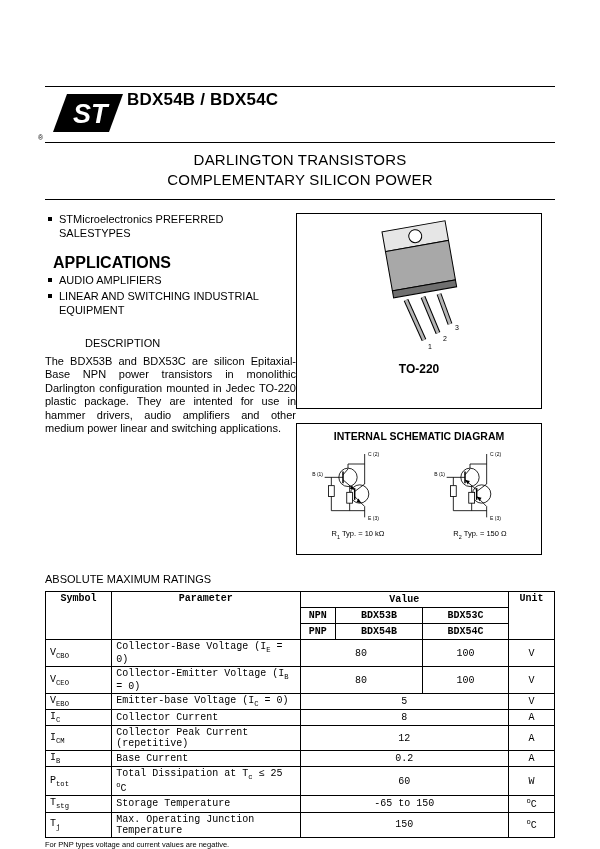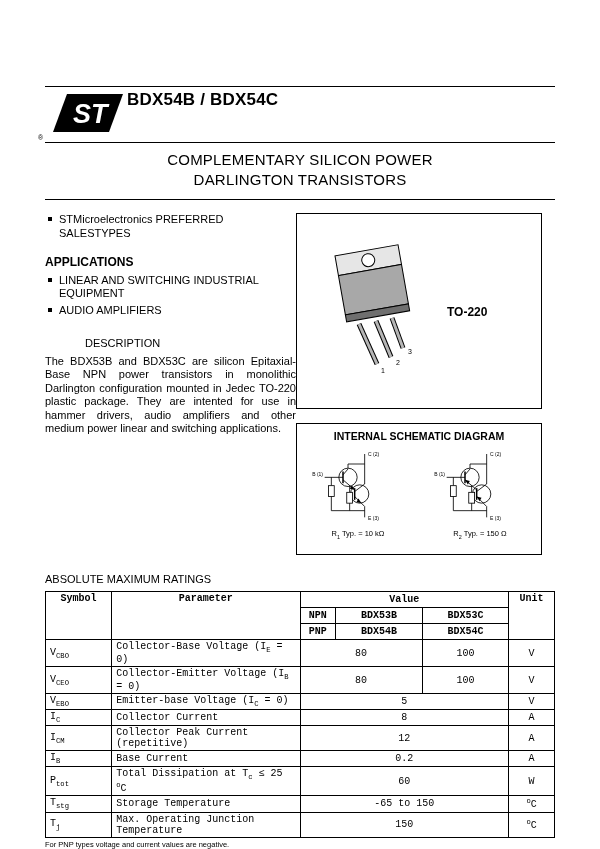--- a/index.html
+++ b/index.html
@@ -15,25 +15,25 @@
   .logo-wrap .reg{position:absolute;left:-7px;bottom:-5px;font-size:7px;}
   .titles{text-align:right;font-weight:bold;font-size:17px;line-height:20px;letter-spacing:.2px;}
   .subtitle{text-align:center;font-size:15px;line-height:20px;padding:7px 0 9px;letter-spacing:.2px;}
   
   .main{display:flex;gap:0;margin-top:13px;}
   .col-left{width:251px;font-size:11px;line-height:13.5px;}
   .col-right{width:246px;}
   .bullet{display:flex;margin-bottom:3px;}
   .sq{width:4px;height:4px;background:#000;margin:4px 7px 0 3px;flex:none;}
   .bt{white-space:pre-line;}
-  .h-sec{font-weight:bold;font-size:12px;margin:16px 0 4px;}
+  .h-sec{font-weight:bold;font-size:16px;margin:16px 8px 4px;}
   .h-desc{font-weight:normal;font-size:11px;margin:20px 0 4px;padding-left:40px;}
   .para{text-align:justify;margin:0 0 2px;}
   .box{border:1px solid #000;box-sizing:border-box;}
-  .pkg-box{height:196px;display:flex;flex-direction:row;align-items:center;}
+  .pkg-box{height:196px;display:flex;flex-direction:column;align-items:center;}
   .pkg-label{font-weight:bold;font-size:12px;margin-top:2px;}
   .sch-box{height:132px;margin-top:14px;padding-top:6px;}
   .sch-title{text-align:center;font-weight:bold;font-size:10.5px;}
   .sch-row{display:flex;justify-content:space-around;margin-top:2px;}
   .sch-cell{width:112px;text-align:center;}
   .sch-cap{font-size:7.5px;margin-top:1px;}
   
   .ratings-heading{font-weight:normal;font-size:11px;margin-top:18px;}
   table.ratings{width:100%;border-collapse:collapse;margin-top:6px;table-layout:fixed;font-size:10px;font-family:Liberation Mono, monospace;}
   table.ratings th,table.ratings td{border:1px solid #000;padding:1px 4px;height:13px;}
@@ -67,44 +67,44 @@
       <span class="reg">®</span>
     </div>
     <div class="titles">
       <div>BDX54B / BDX54C</div>
     </div>
   </div>
 
   <div class="rule"></div>
 
   <div class="subtitle">
+    <div>DARLINGTON TRANSISTORS</div>
     <div>COMPLEMENTARY SILICON POWER</div>
-    <div>DARLINGTON TRANSISTORS</div>
   </div>
 
   <div class="rule"></div>
 
   <div class="main">
 
     <div class="col-left">
       <div class="bullet">
         <span class="sq"></span>
         <span class="bt">STMicroelectronics PREFERRED
 SALESTYPES</span>
       </div>
 
       <div class="h-sec">APPLICATIONS</div>
       <div class="bullet">
         <span class="sq"></span>
+        <span class="bt">AUDIO AMPLIFIERS</span>
+      </div>
+      <div class="bullet">
+        <span class="sq"></span>
         <span class="bt">LINEAR AND SWITCHING INDUSTRIAL
 EQUIPMENT</span>
-      </div>
-      <div class="bullet">
-        <span class="sq"></span>
-        <span class="bt">AUDIO AMPLIFIERS</span>
       </div>
 
       <div class="h-desc">DESCRIPTION</div>
       <p class="para">The BDX53B and BDX53C are silicon Epitaxial-Base NPN power transistors in monolithic Darlington configuration mounted in Jedec TO-220 plastic package. They are intented for use in hammer drivers, audio amplifiers and other medium power linear and switching applications.</p>
     </div>
 
     <div class="col-right">
 
       <div class="box pkg-box">
         <svg width="150" height="146" viewBox="0 0 150 146">

